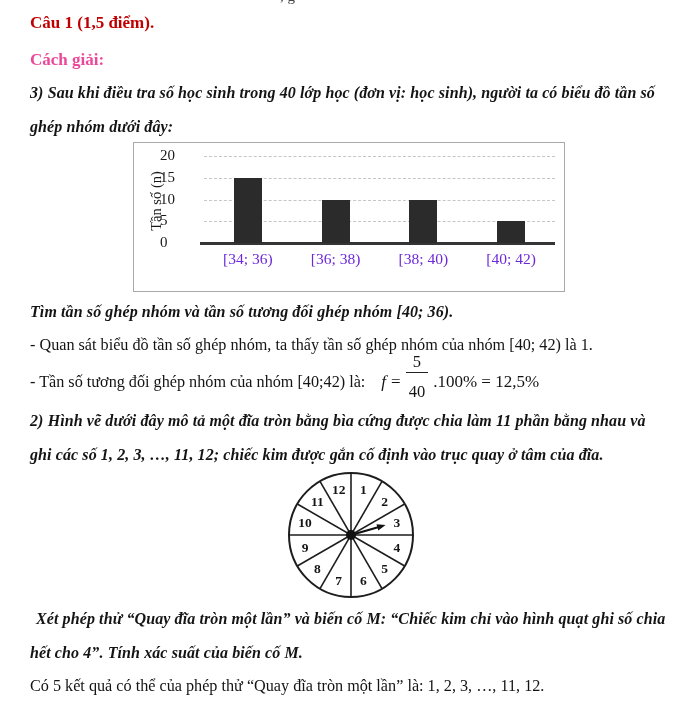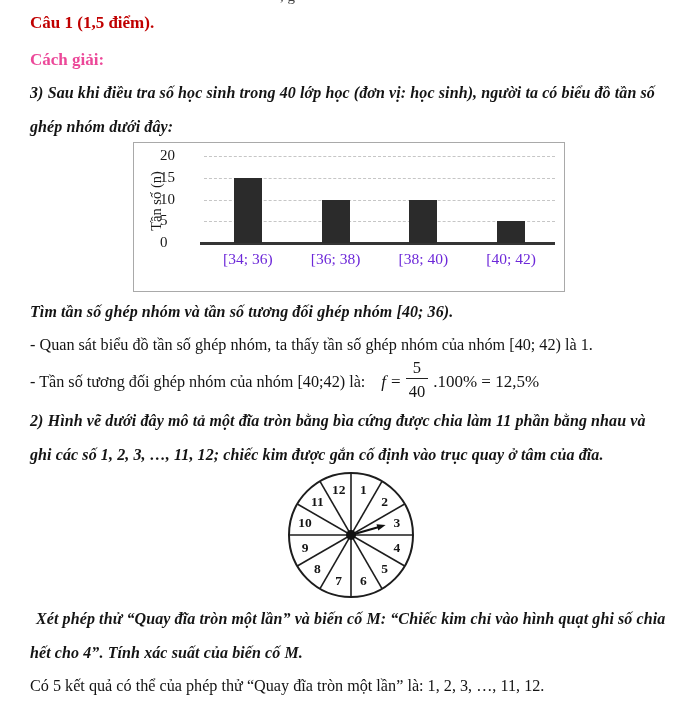--- a/index.html
+++ b/index.html
@@ -21,21 +21,21 @@
   .bar{position:absolute;background:#2b2b2b}
   .ytick{position:absolute;left:26px;width:36px;font-size:15px;color:#1a1a1a}
   .cat{position:absolute;text-align:center;font-size:15.5px;color:#6d28d9}
   .ylab{position:absolute;left:-18px;top:49px;width:82px;height:18px;text-align:center;
         font-size:14.5px;transform:rotate(-90deg);color:#1a1a1a}
   .xlab{position:absolute;left:145px;top:124px;width:200px;text-align:center;font-size:16px;color:#1a1a1a}
   
   .fline{position:absolute;left:30px;top:358px;height:48px;display:flex;align-items:center;gap:16px}
   .math{display:inline-flex;align-items:center;gap:5px;font-size:17px}
   .frac{display:inline-flex;flex-direction:column;text-align:center;line-height:1.12;font-size:16.5px}
-  .frac .den{border-top:1.4px solid #222;padding:4px 3px}
+  .frac .den{border-top:1.4px solid #222;padding:10px 3px}
   .frac .num{padding:0 3px}
   .it{font-style:italic}
   
   .wheel{position:absolute;left:283px;top:468px}
 </style>
 </head>
 <body>
 
 <div class="frag-clip">
   <span>, g</span>

